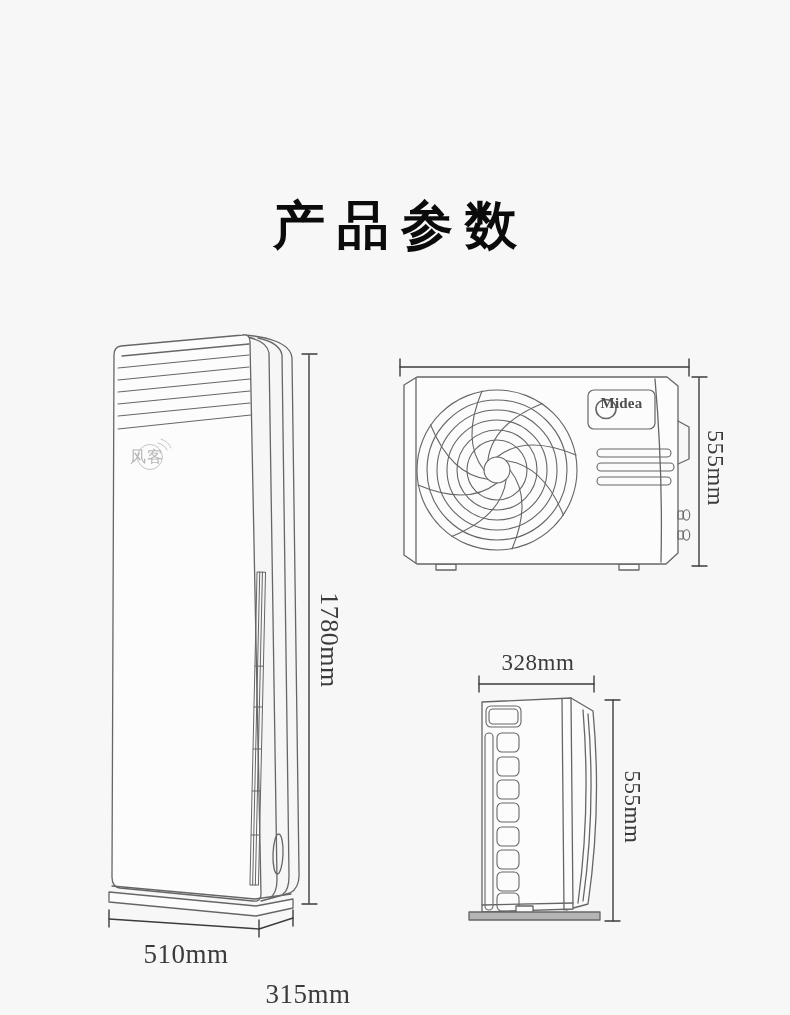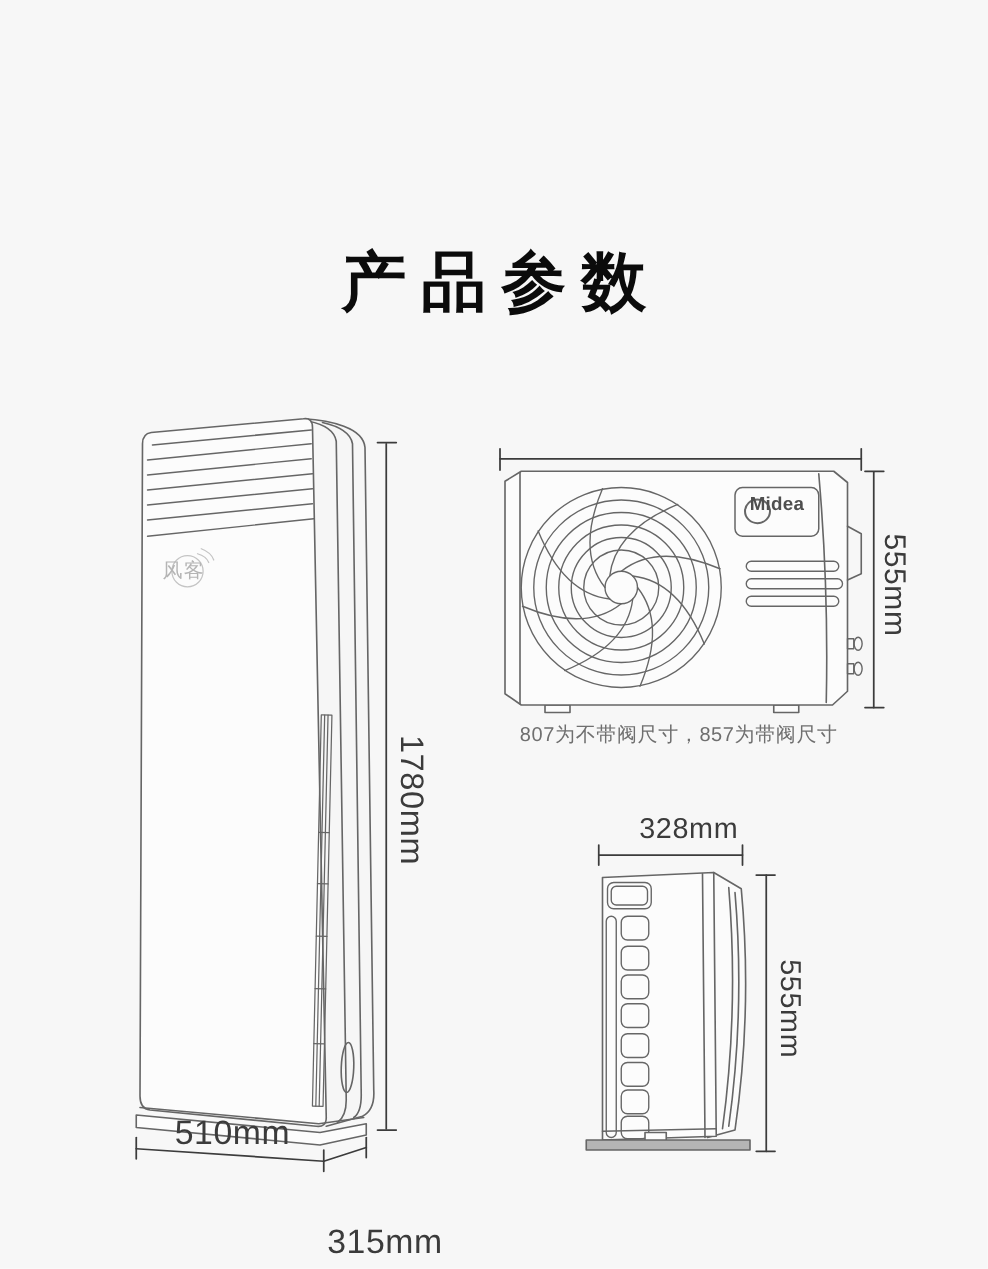--- a/index.html
+++ b/index.html
@@ -1,21 +1,21 @@
 <!DOCTYPE html>
 <html><head>
 <meta charset="utf-8">
 <style>
   html,body{margin:0;padding:0;}
   .page{
     position:relative;
     width:790px;height:1015px;
     background:#f7f7f7;
     overflow:hidden;
-    font-family:Liberation Sans, sans-serif;
+    font-family:Liberation Serif, serif;
   }
   .artwork{position:absolute;left:0;top:0;}
   .title{
     position:absolute;left:50%;top:191px;
     transform:translate(-50%,-50%);
     font-size:52px;font-weight:900;color:#0b0b0b;
     letter-spacing:12px;padding-left:12px;white-space:nowrap;
   }
   .hlabel{
     position:absolute;transform:translate(-50%,-50%);
@@ -200,23 +200,22 @@
       <path d="M 594,676 L 594,692"></path>
       <path d="M 613,700 L 613,921"></path>
       <path d="M 605,700 L 620,700"></path>
       <path d="M 605,921 L 620,921"></path>
     </g>
   </svg>
 
   <span class="unit-logo" style="left:147px;top:457px;">风客</span>
 
   <span class="vlabel dim-tall" style="left:329px;top:640px;">1780mm</span>
-  <span class="hlabel dim-lg" style="left:186px;top:907px;">510mm</span>
+  <span class="hlabel dim-lg" style="left:186px;top:954px;">510mm</span>
   <span class="hlabel dim-lg" style="left:308px;top:994px;">315mm</span>
 
   <span class="vlabel dim-md" style="left:715px;top:468px;">555mm</span>
   <div class="brand-box">Midea</div>
-  <span class="hlabel note" style="left:543px;top:588px;">807为不带阀尺寸，857为带阀尺寸</span>
-
-  <span class="hlabel dim-sm" style="left:551px;top:663px;">328mm</span>
+
+  <span class="hlabel dim-sm" style="left:538px;top:663px;">328mm</span>
   <span class="vlabel dim-sm" style="left:632px;top:807px;">555mm</span>
 
 </div>
 
 </body></html>

